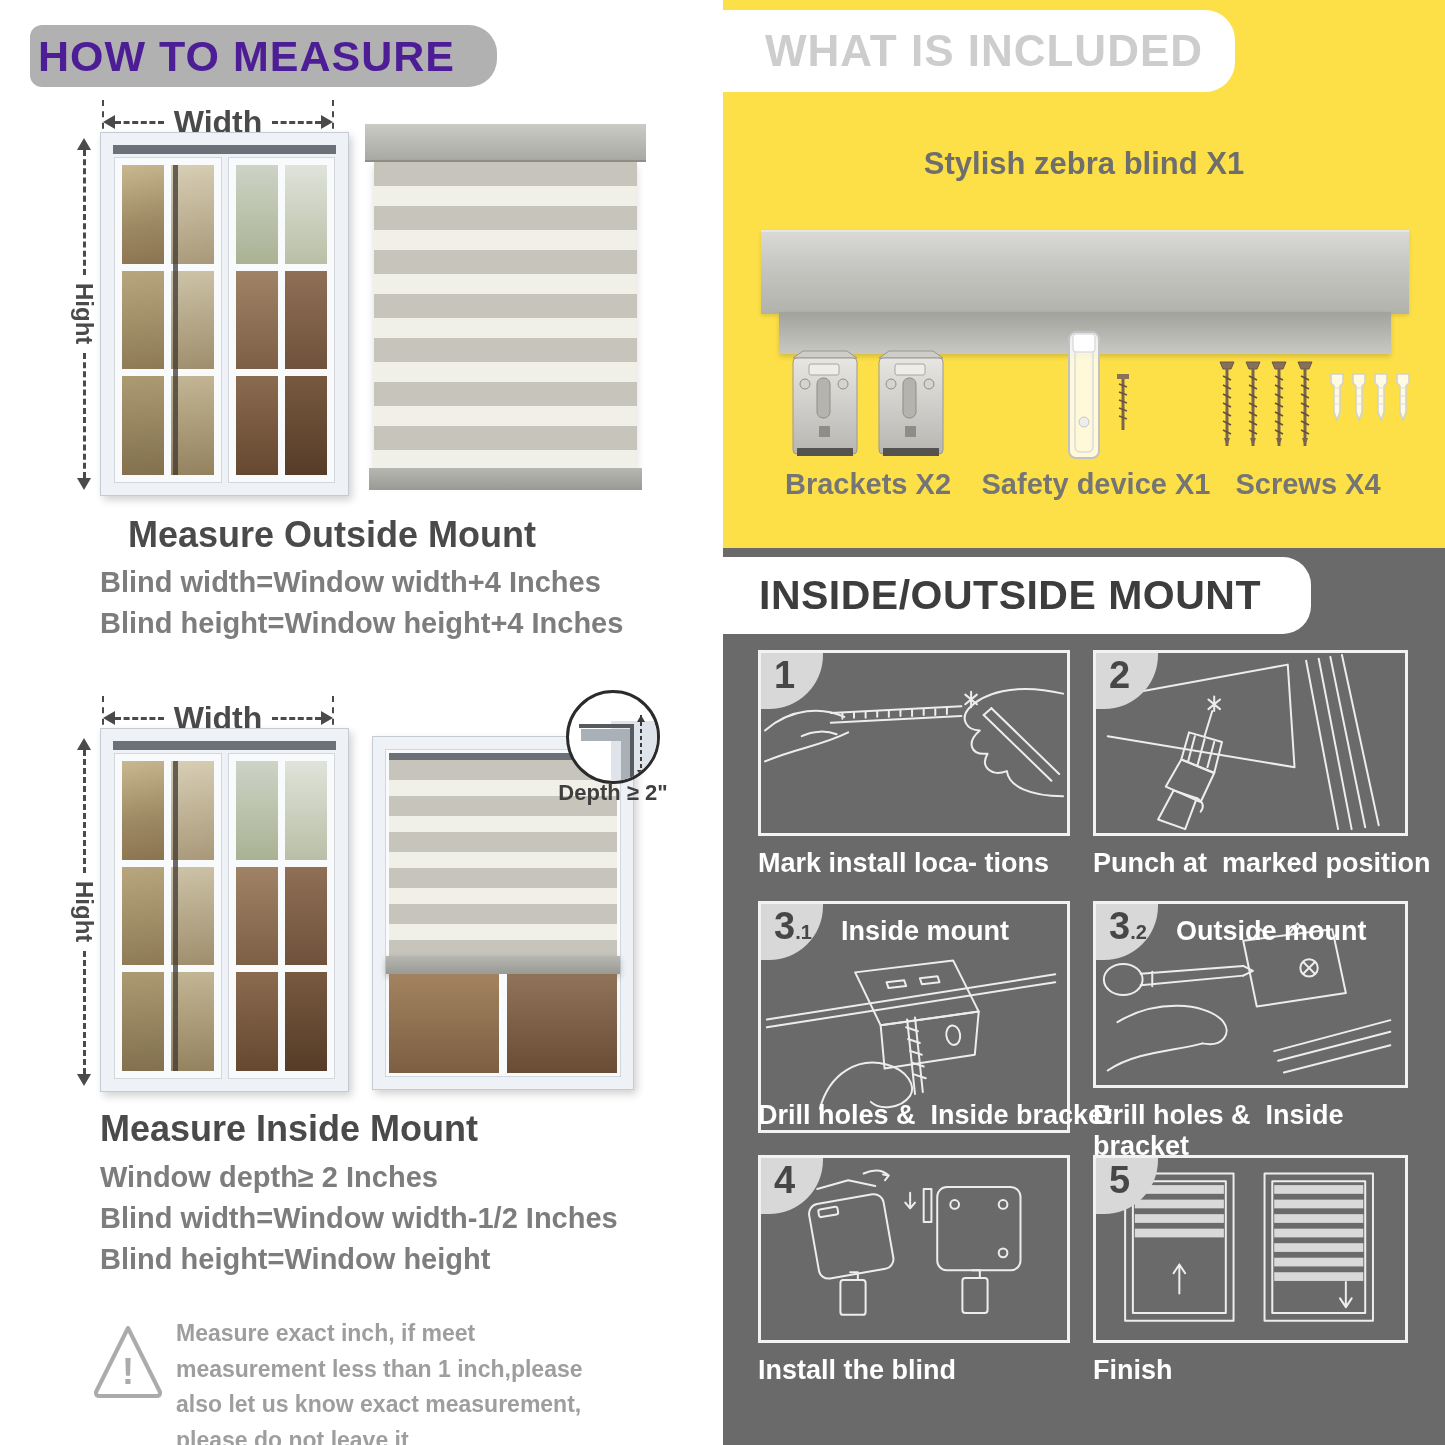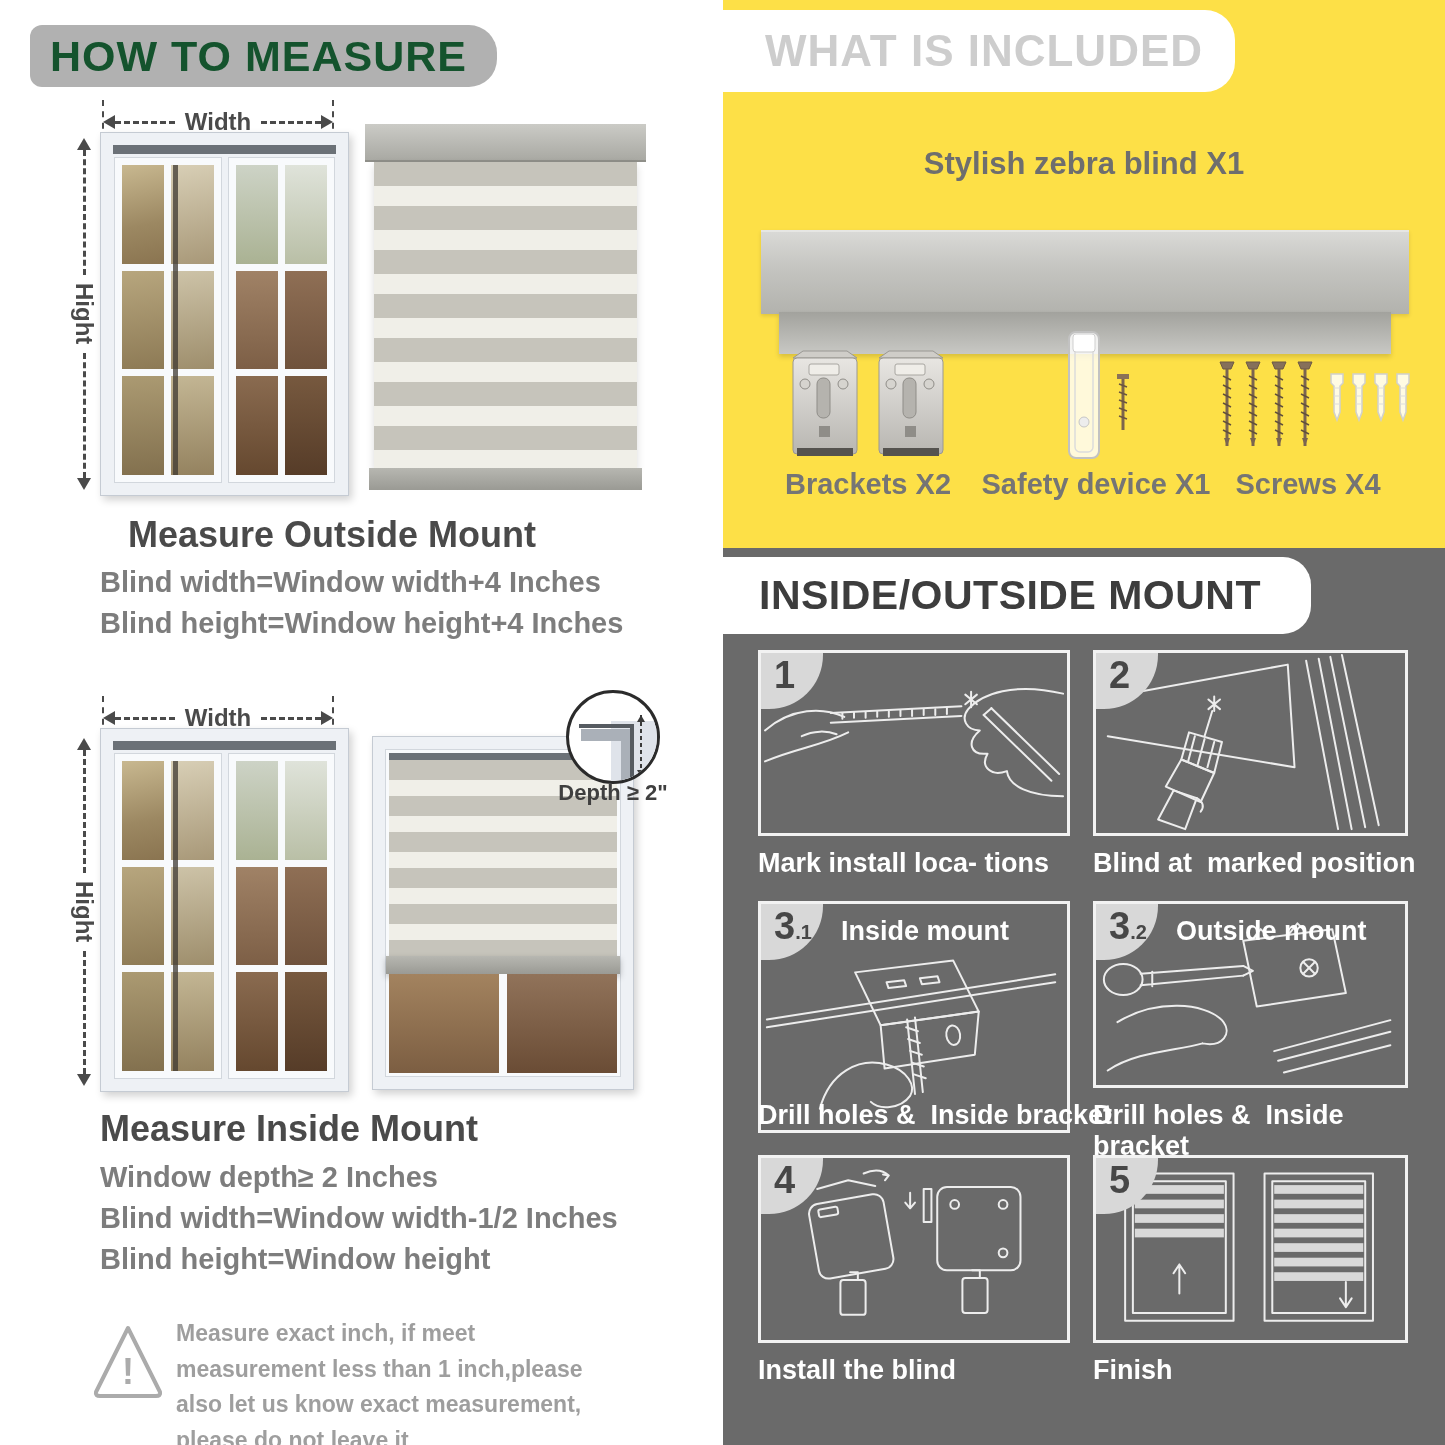--- a/index.html
+++ b/index.html
@@ -2,35 +2,35 @@
 <html><head>
 <meta charset="utf-8">
 <style>
   html,body{margin:0;padding:0;}
   body{width:1445px;height:1445px;position:relative;overflow:hidden;background:#ffffff;
        font-family:"Liberation Sans", sans-serif;}
   .abs{position:absolute;}
 
   
   .htm-header{left:30px;top:25px;width:467px;height:62px;background:#b1b1b1;
-    border-radius:12px 28px 28px 12px;color:#14532d;font-weight:bold;font-size:43px;
-    line-height:62px;padding-left:20px;letter-spacing:1px;box-sizing:border-box;}
+    border-radius:12px 28px 28px 12px;color:#4c1d95;font-weight:bold;font-size:43px;
+    line-height:62px;padding-left:8px;letter-spacing:1px;box-sizing:border-box;}
 
   .m-title{margin:0;font-size:36px;font-weight:bold;color:#4a4a4a;left:100px;}
   .m-line{margin:0;font-size:29px;font-weight:bold;color:#7d7d7d;left:100px;text-align:center;}
 
   
   .harrow{display:flex;align-items:center;color:#4a4a4a;}
   .harrow .dash{flex:1;border-top:3px dashed #4a4a4a;height:0;}
   .tri{width:0;height:0;border:7px solid transparent;display:inline-block;flex:0 0 auto;}
   .tri.l{border-right:12px solid #4a4a4a;border-left:0;}
   .tri.r{border-left:12px solid #4a4a4a;border-right:0;}
   .tri.u{border-bottom:12px solid #4a4a4a;border-top:0;}
   .tri.d{border-top:12px solid #4a4a4a;border-bottom:0;}
-  .meas-label{font-size:24px;font-weight:bold;padding:0 10px;white-space:nowrap;}
+  .meas-label{font-size:32px;font-weight:bold;padding:0 10px;white-space:nowrap;}
   .endtick{position:absolute;border-left:2px dashed #4a4a4a;height:40px;top:-10px;width:0;}
   .varrow{display:flex;flex-direction:column;align-items:center;color:#4a4a4a;}
   .varrow .vdash{flex:1;border-left:3px dashed #4a4a4a;width:0;}
   .vlabel{writing-mode:vertical-rl;font-size:24px;font-weight:bold;padding:8px 0;}
 
   
   .window{background:#eef1f5;border:1px solid #c5cbd3;box-shadow:3px 4px 8px rgba(0,0,0,0.18);}
   .window .track{position:absolute;left:12px;right:12px;top:12px;height:9px;background:#6b7177;}
   .window .panel{position:absolute;top:24px;bottom:12px;width:calc(50% - 16px);
     background:#f8fafc;border:1px solid #d2d7dd;box-sizing:border-box;padding:7px;}
@@ -361,21 +361,21 @@
       <path d="M100,86 l-7,26 M110,89 l-7,26 M120,92 l-7,26"></path>
       <path d="M86,110 L120,124 L106,154 L70,138 Z"></path>
       <path d="M78,142 L102,150 L90,182 L62,172 Z"></path>
       <path d="M102,150 q10,6 4,14"></path>
     </svg>
     <div class="badge">
       <span class="n">2</span><span class="s"></span>
     </div>
     <span class="inline-label"></span>
   </div>
-  <div class="caption" style="left:370px;top:300px;">Blind at  marked position</div>
+  <div class="caption" style="left:370px;top:300px;">Punch at  marked position</div>
 
   <div class="step-box" style="left:35px;top:353px;width:312px;height:232px;">
     <svg class="art" viewBox="0 0 312 187" fill="none" stroke="#ededed" stroke-width="2" stroke-linecap="round" stroke-linejoin="round">
       <path d="M6,96 L300,50 M6,104 L300,58"></path>
       <path d="M96,48 L196,36 L222,88 L122,102 Z"></path>
       <path d="M128,58 l18,-2 l2,6 l-18,2 z M162,54 l18,-2 l2,6 l-18,2 z"></path>
       <path d="M122,102 L222,88 L218,132 L126,146 Z"></path>
       <ellipse cx="196" cy="112" rx="7" ry="10" transform="rotate(-8 196 112)"></ellipse>
       <path d="M149,96 L157,172 M157,94 L165,170"></path>
       <path d="M148,104 l12,4 M150,116 l12,4 M152,128 l12,4 M154,140 l12,4 M156,152 l12,4"></path>

